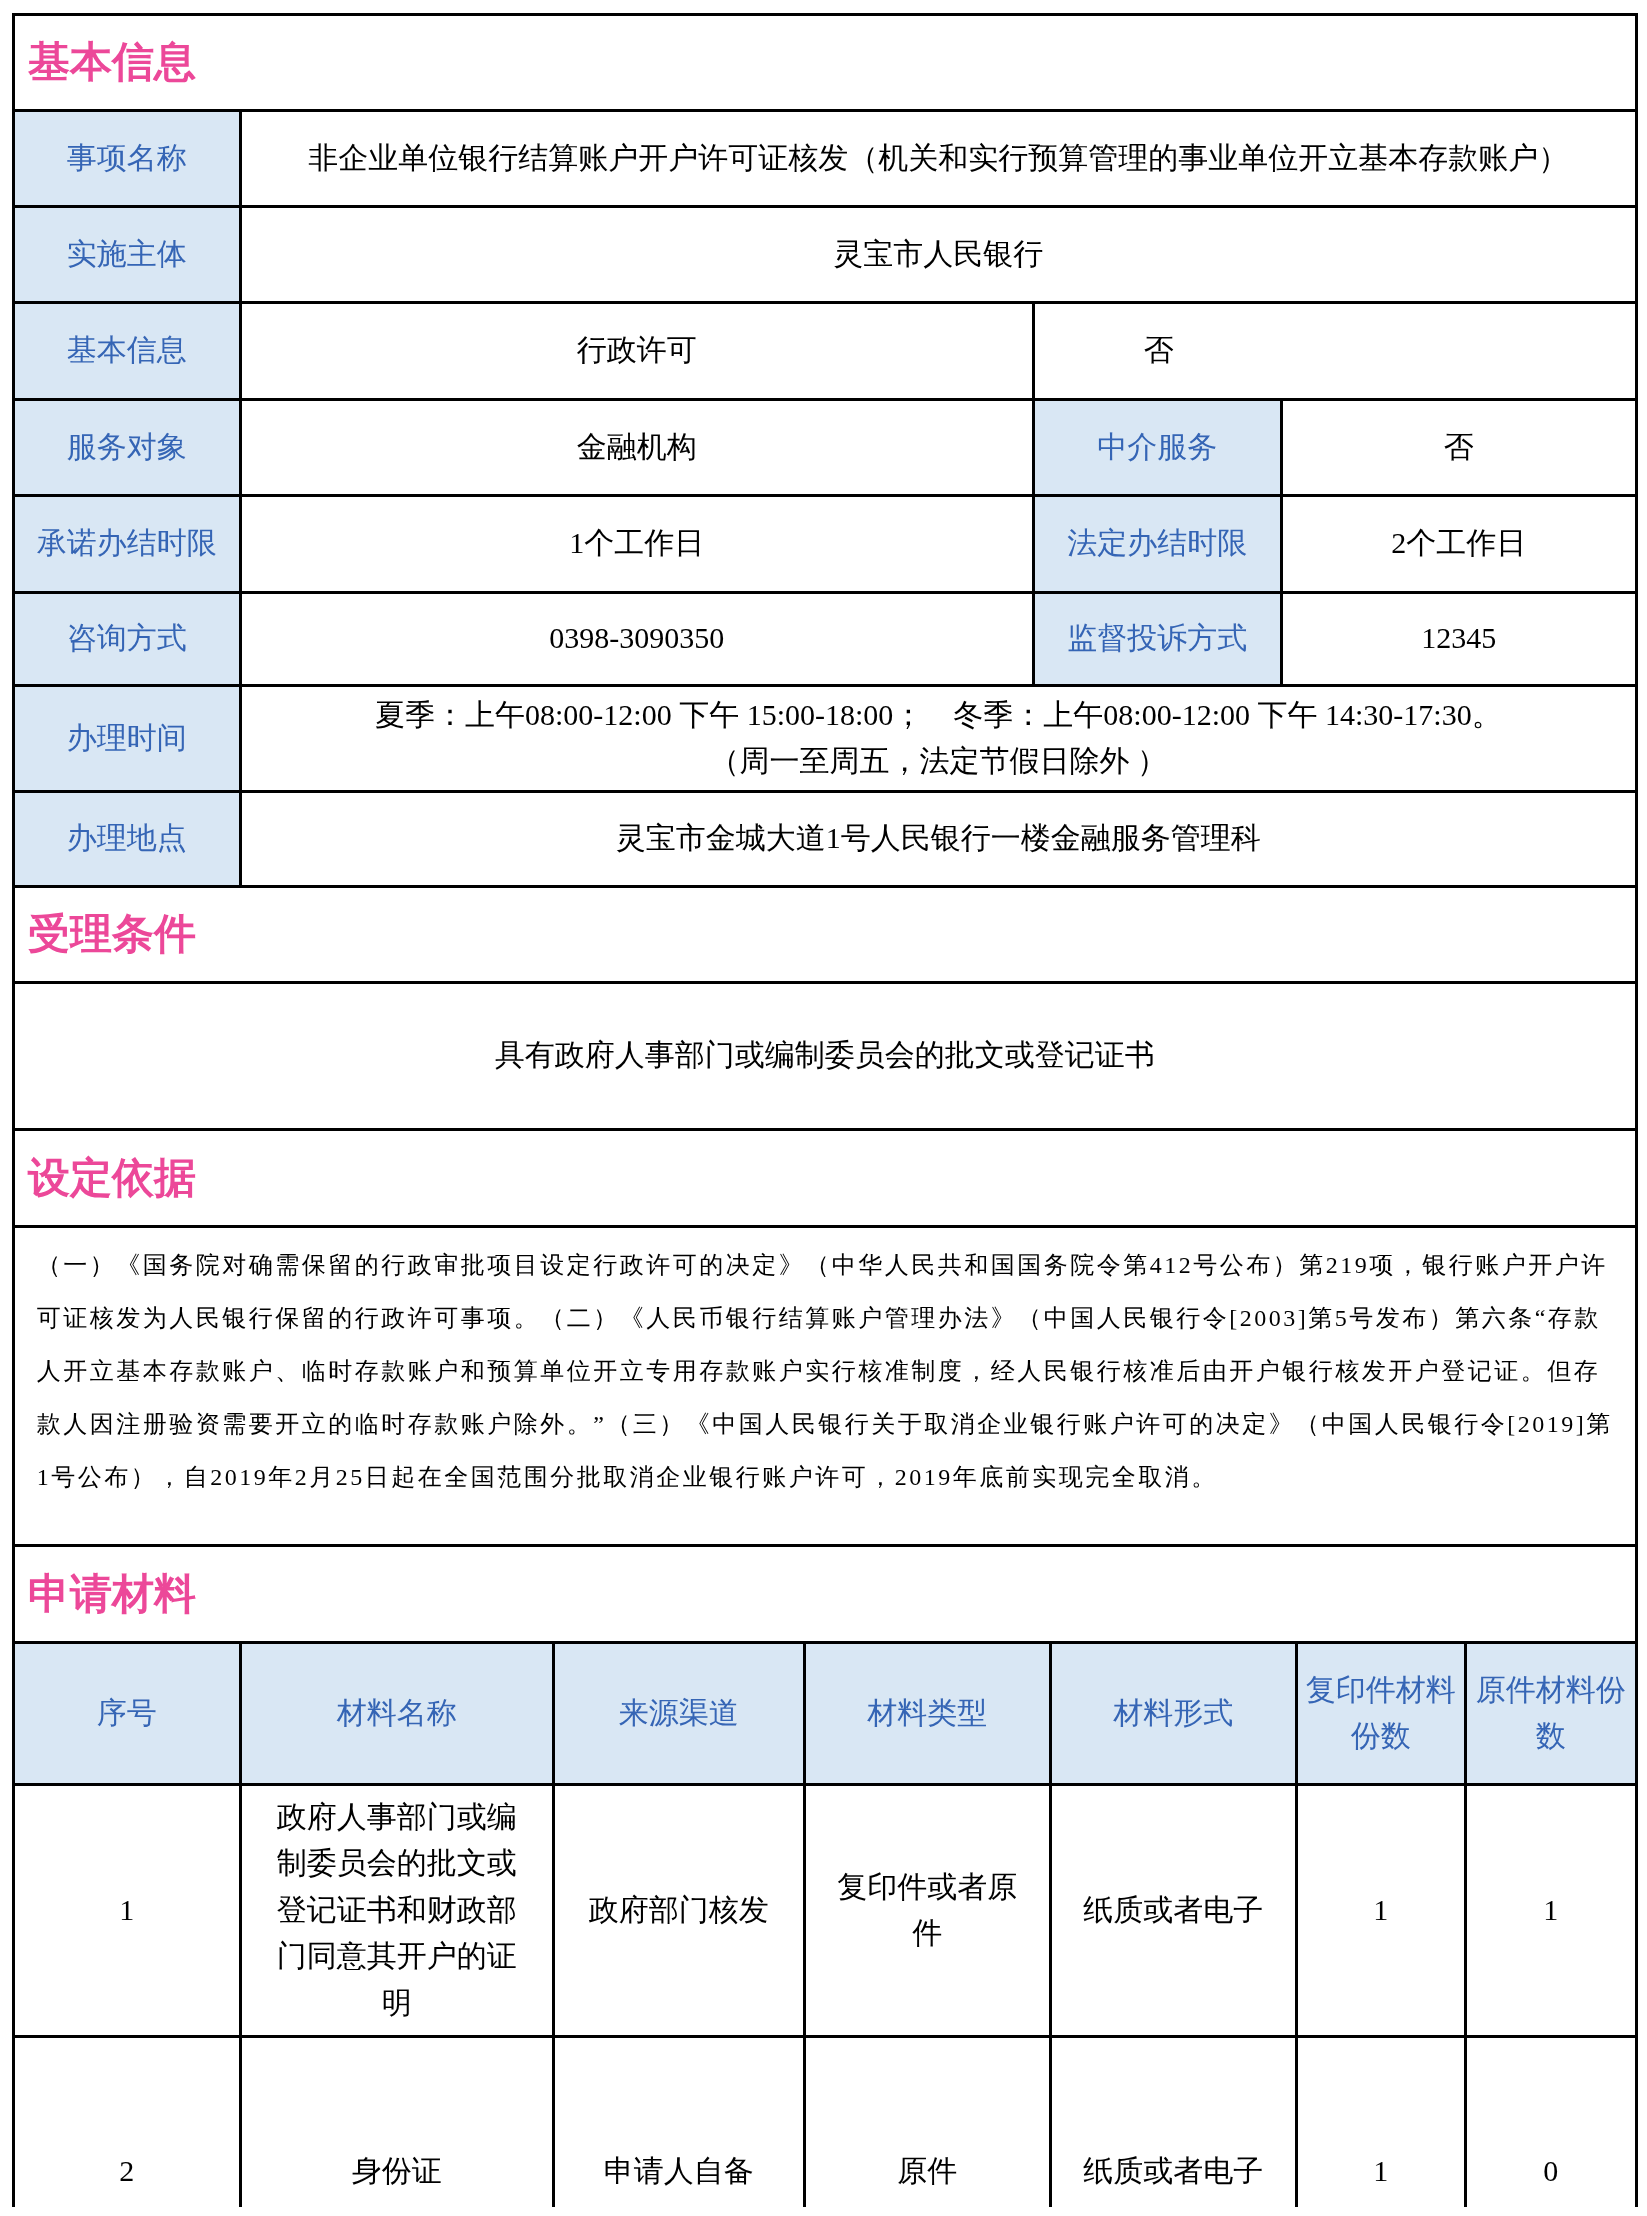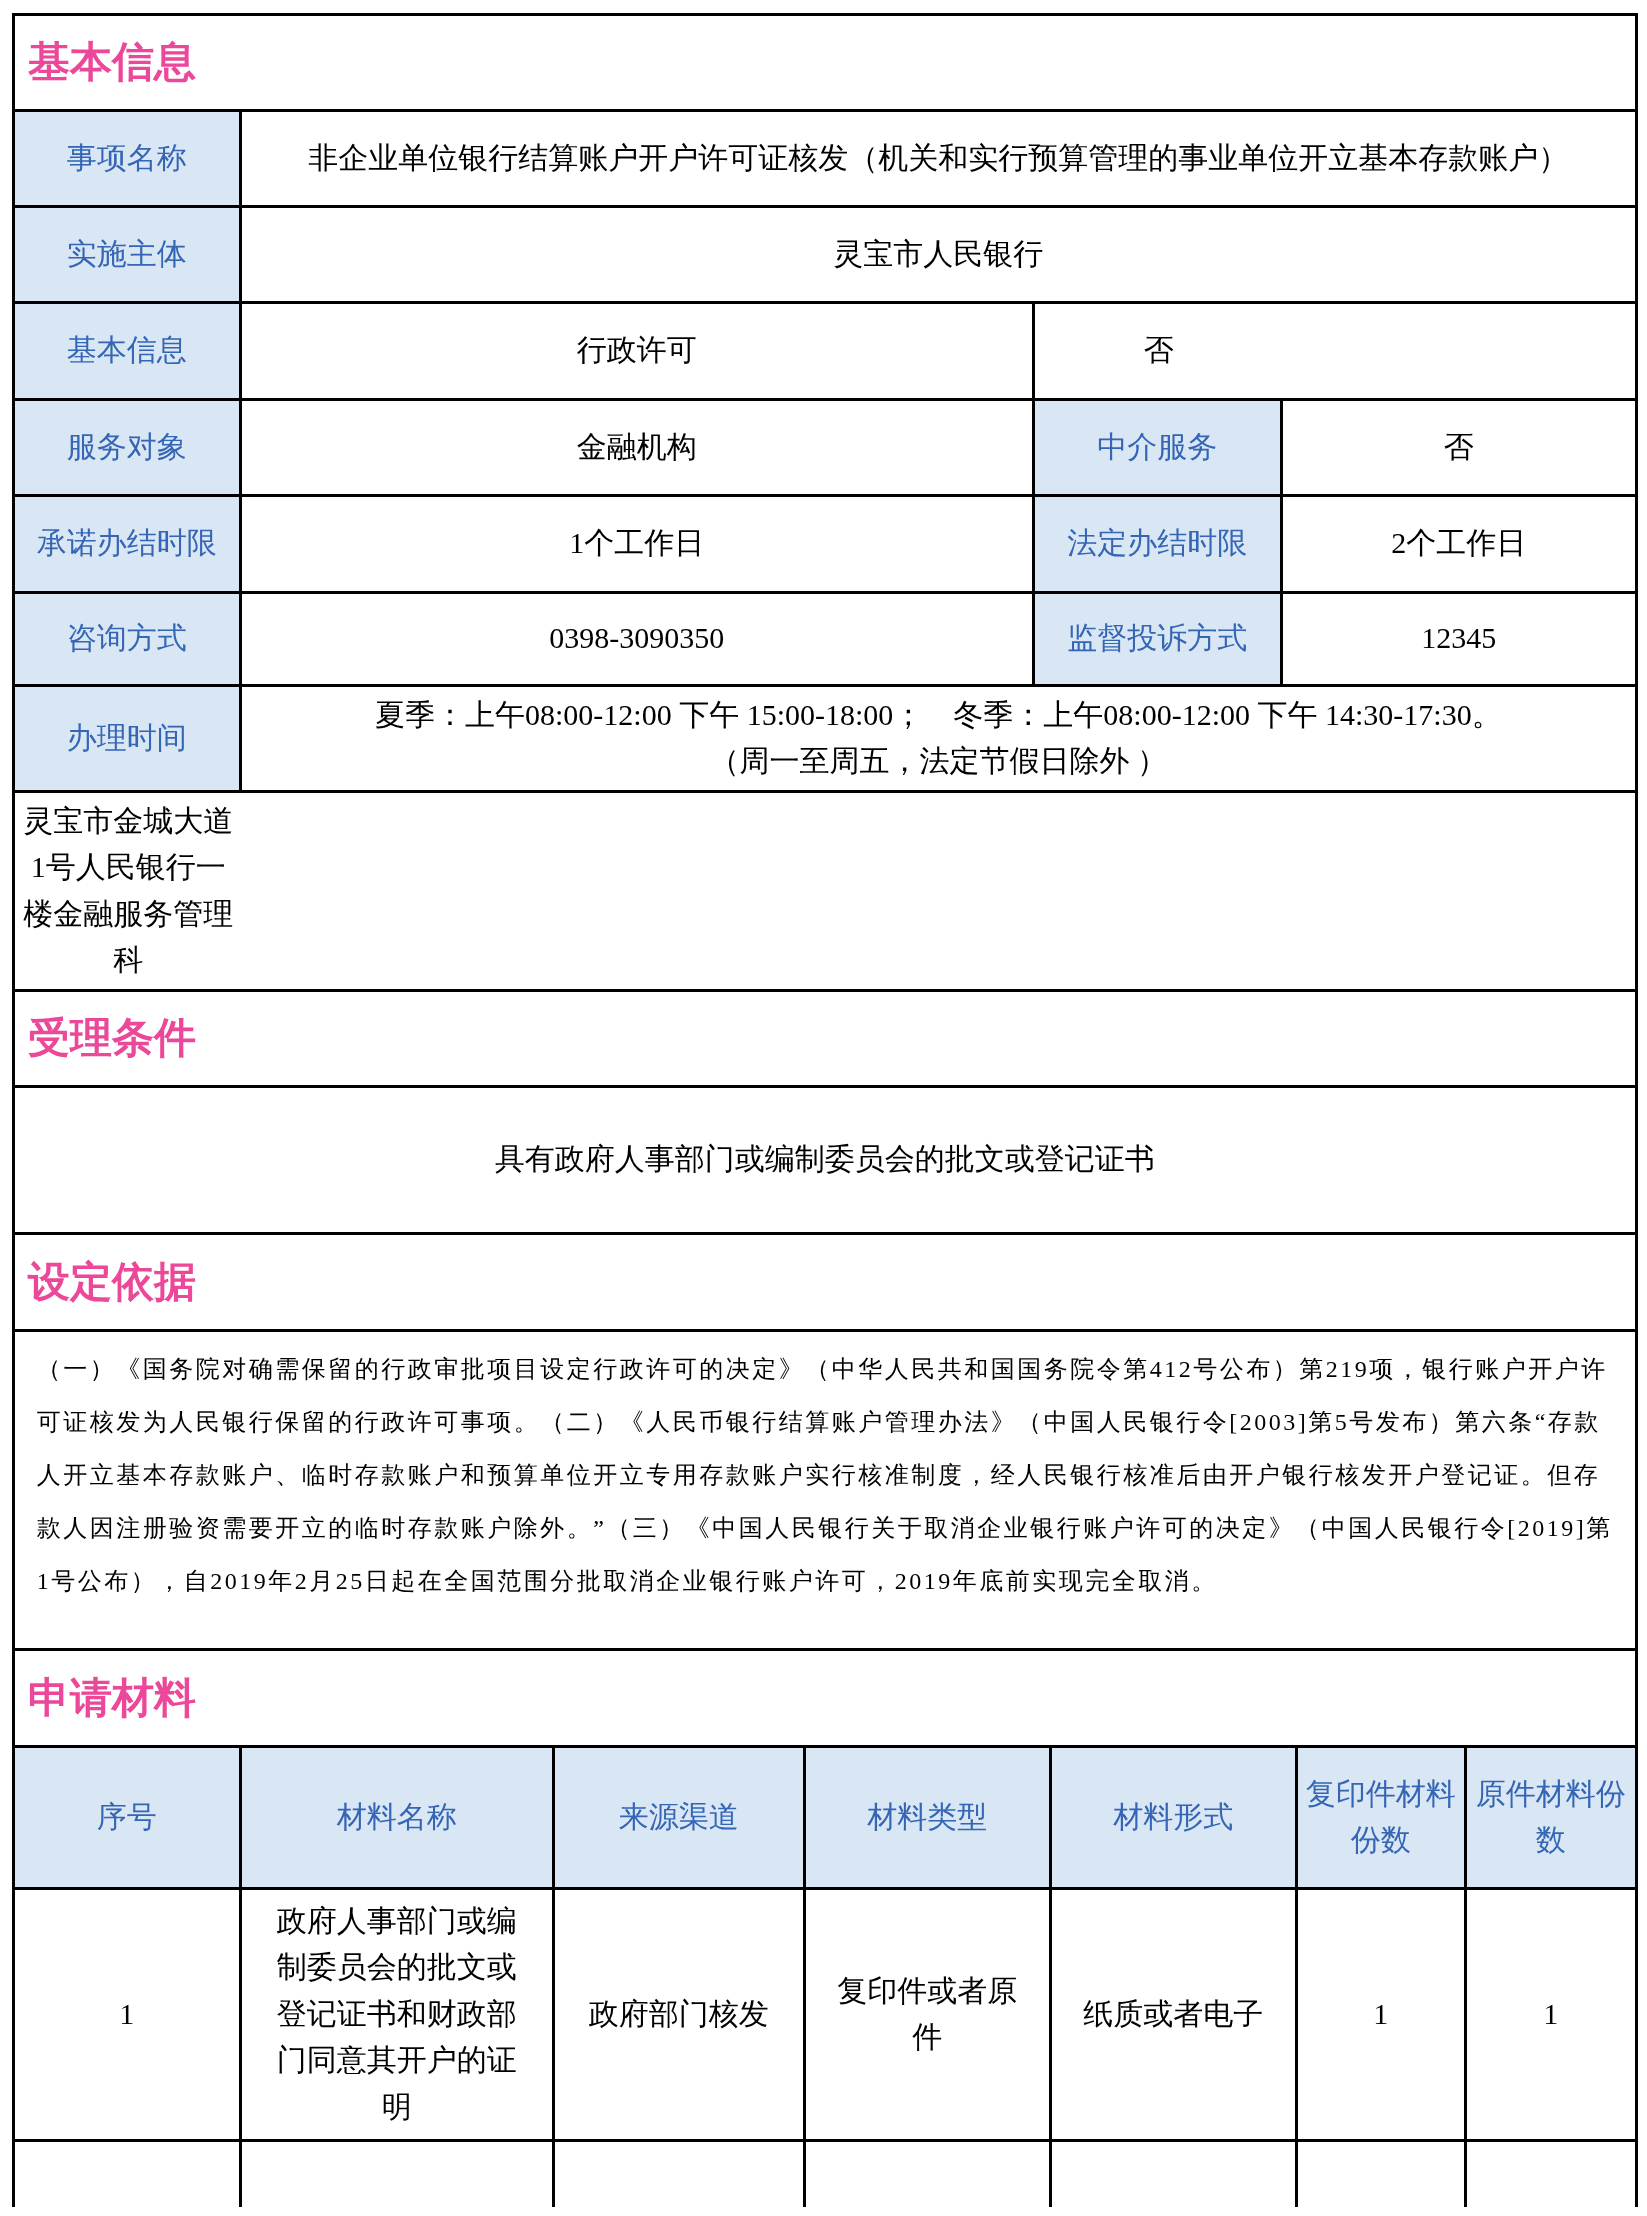--- a/index.html
+++ b/index.html
@@ -22,21 +22,21 @@
   .row.two{grid-template-columns:227px 1fr;}
   .row.four{grid-template-columns:227px 793px 248px 1fr;}
   .row.mgrid{grid-template-columns:227px 313px 251px 246px 246px 169px 1fr;}
   .row.one{grid-template-columns:1fr;}
   .cell{
     display:flex;align-items:center;justify-content:center;
     text-align:center;
     border-right:3.3px solid #000;
     font-size:30px;
     line-height:1.55;
-    padding:5px 8px;
+    padding:5px 0;
     box-sizing:border-box;
   }
   .row .cell:last-child{border-right:none;}
   .label{
     background:#d9e7f4;
     color:#3565b5;
   }
   .hcell{
     display:flex;align-items:center;
     text-align:left;
@@ -112,20 +112,21 @@
 
   <div class="row two" style="min-height:95px;">
     <div class="cell label">办理时间</div>
     <div class="cell vstack">
       <div>夏季：上午08:00-12:00 下午 15:00-18:00；　冬季：上午08:00-12:00 下午 14:30-17:30。</div>
       <div>（周一至周五，法定节假日除外 ）</div>
     </div>
   </div>
 
   <div class="row two" style="min-height:92px;">
+    <div class="cell label">办理地点</div>
     <div class="cell">灵宝市金城大道1号人民银行一楼金融服务管理科</div>
   </div>
 
   <div class="row one" style="min-height:93px;">
     <div class="hcell">受理条件</div>
   </div>
 
   <div class="row one" style="min-height:144px;">
     <div class="cell">具有政府人事部门或编制委员会的批文或登记证书</div>
   </div>

